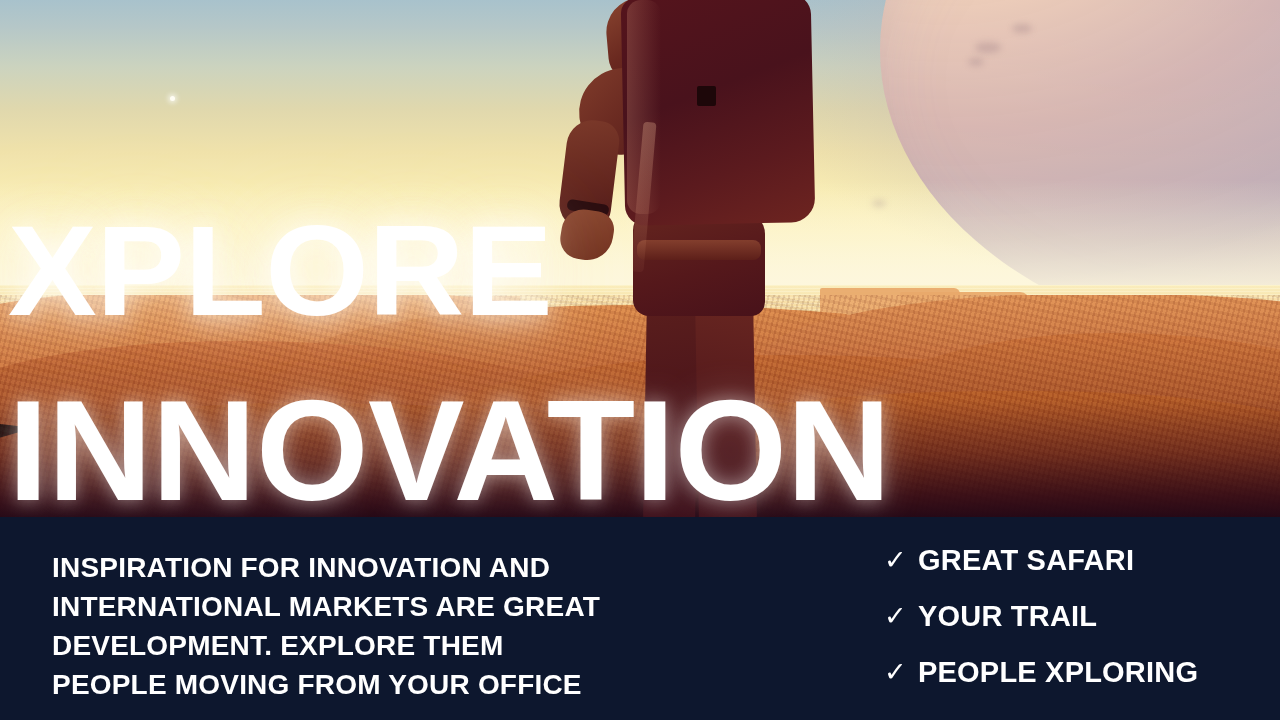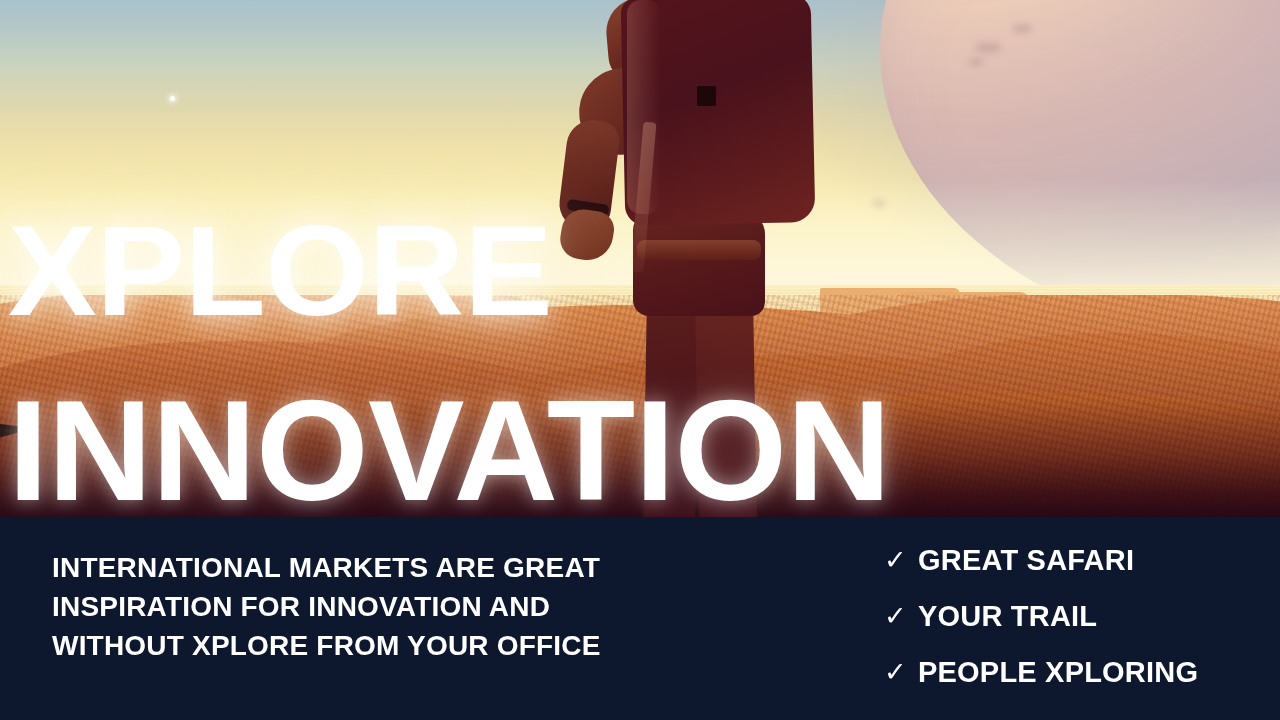--- a/index.html
+++ b/index.html
@@ -408,23 +408,24 @@
 
   <div class="headline" id="title-line1">XPLORE</div>
 
   <div class="headline" id="title-line2">INNOVATION</div>
 
   <div class="band">
     <div class="band-inner"></div>
   </div>
 
   <div class="body-copy">
+    <span class="line">INSPIRATION FOR INNOVATION AND</span>
     <span class="line">INTERNATIONAL MARKETS ARE GREAT</span>
-    <span class="line">INSPIRATION FOR INNOVATION AND</span>
-    <span class="line">WITHOUT XPLORE FROM YOUR OFFICE</span>
+    <span class="line">DEVELOPMENT. EXPLORE THEM</span>
+    <span class="line">PEOPLE MOVING FROM YOUR OFFICE</span>
   </div>
 
   <div class="bullets">
     <div class="bullet">
       <span class="check">✓</span>
       <span class="blabel">GREAT SAFARI</span>
     </div>
     <div class="bullet">
       <span class="check">✓</span>
       <span class="blabel">YOUR TRAIL</span>

